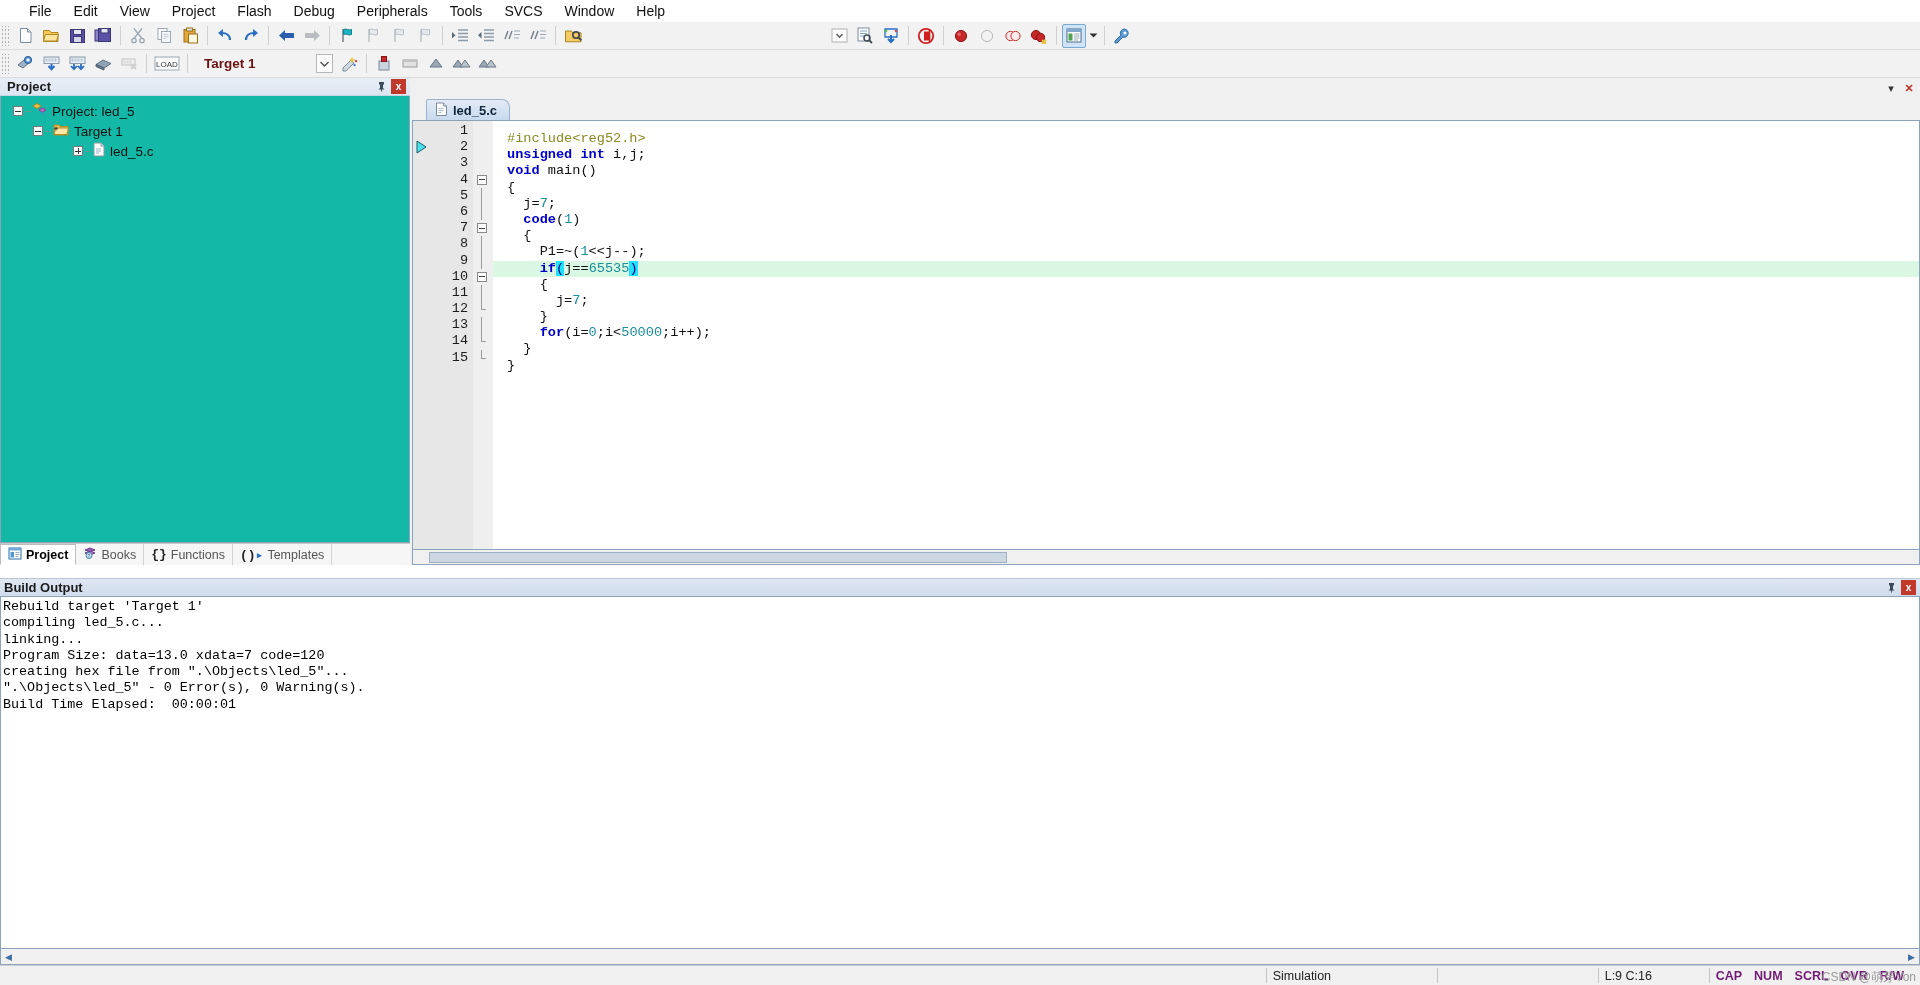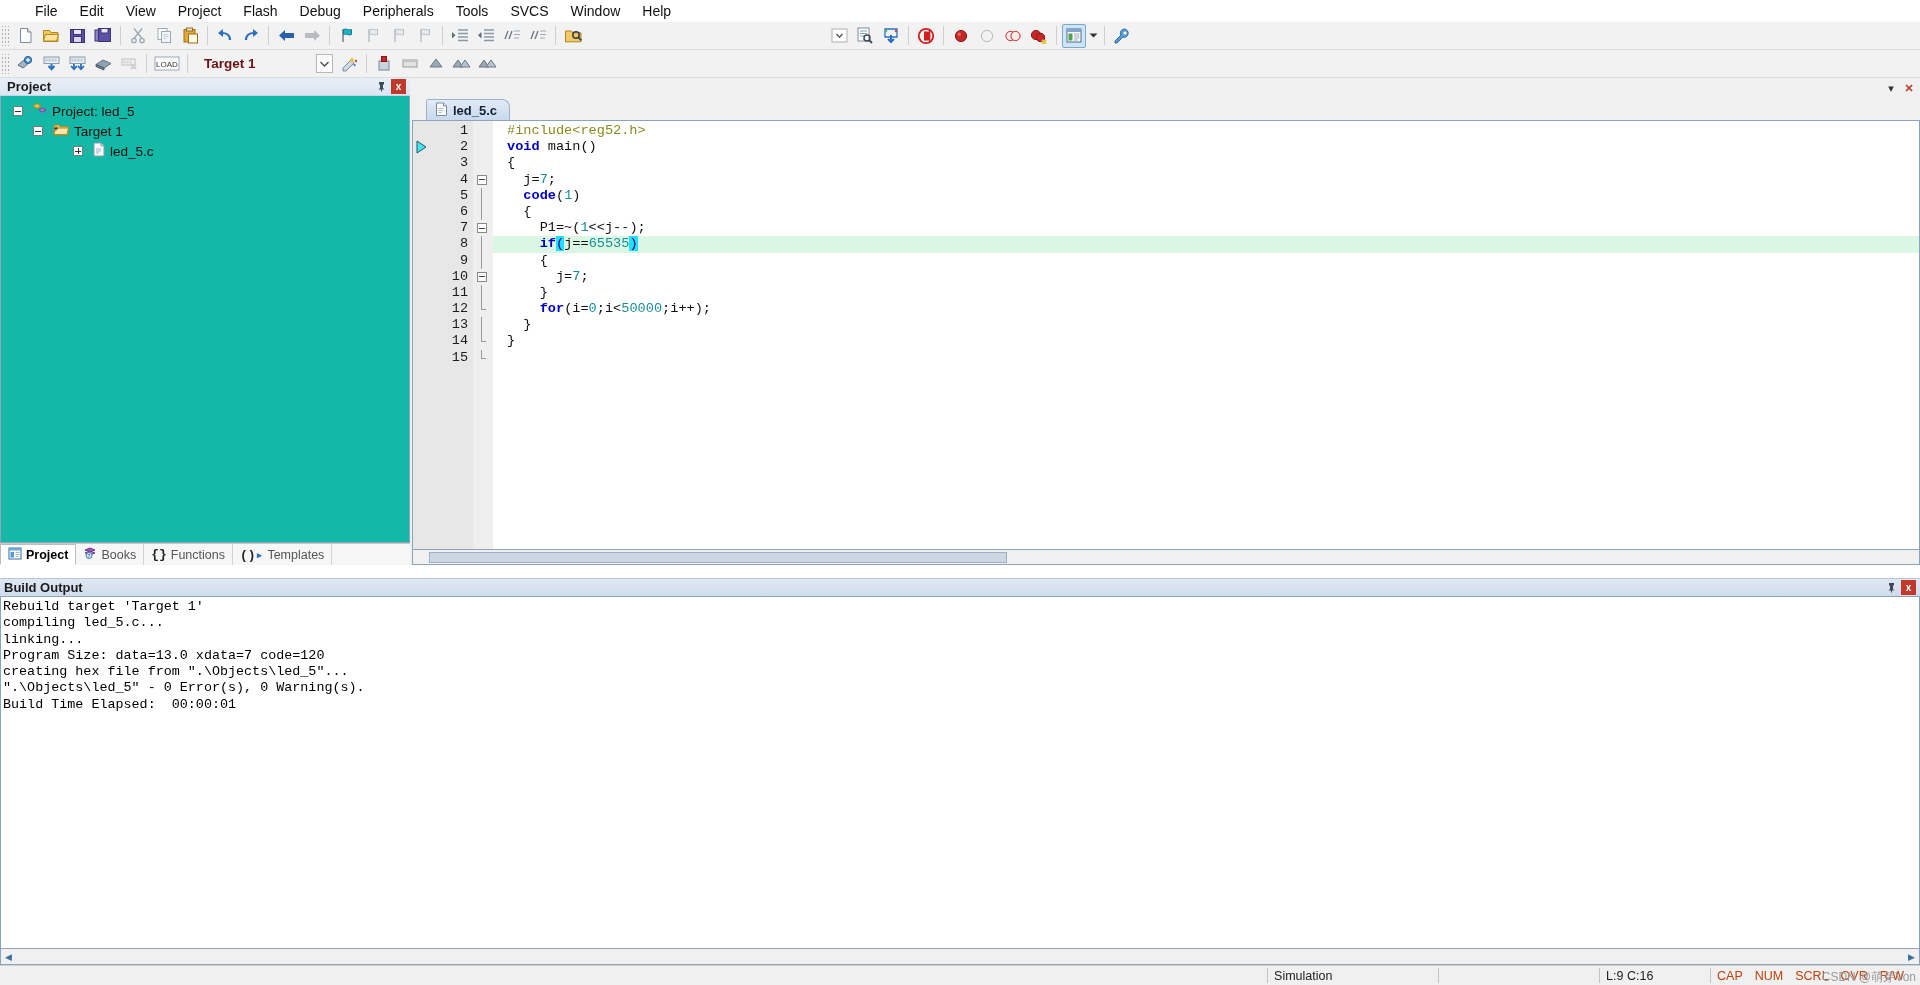--- a/index.html
+++ b/index.html
@@ -10,21 +10,21 @@
     background: #ffffff;
     font-family: "Liberation Sans", sans-serif;
     font-size: 13px;
     color: #000;
   }
   #app { width: 1920px; height: 985px; position: relative; display: flex; flex-direction: column; background: #f0f0f0; }
 
   
   .menubar {
     height: 22px; background: #ffffff; display: flex; align-items: center;
-    padding-left: 24px; border-bottom: 1px solid #ffffff; flex: 0 0 22px;
+    padding-left: 18px; border-bottom: 1px solid #ffffff; flex: 0 0 22px;
   }
   .menu-item {
     padding: 2px 11px; font-size: 14px; color: #111; cursor: default;
     line-height: 18px; font-family: "Liberation Sans", sans-serif;
   }
 
   
   .toolbar {
     height: 28px; background: #f2f2f2; display: flex; align-items: center;
     border-bottom: 1px solid #dcdcdc; flex: 0 0 28px; padding-left: 2px;
@@ -116,21 +116,21 @@
     flex: 1; display: flex; background: #ffffff; border: 1px solid #8ba3bd; min-height: 0;
     position: relative; overflow: hidden;
   }
   .gutter-marks { width: 18px; background: #e7e7e7; flex: 0 0 18px; position: relative; }
   .linecol {
     width: 42px; flex: 0 0 42px; background: #e7e7e7; text-align: right;
     padding-right: 5px; font-family: "Liberation Mono", monospace; font-size: 13.5px; color: #1c1c1c;
     padding-top: 2px;
   }
   .foldcol { width: 20px; flex: 0 0 20px; background: #efefef; position: relative; padding-top: 2px; }
-  .codecol { flex: 1; position: relative; padding-top: 2px; overflow: hidden; border-radius: 13px; }
+  .codecol { flex: 1; position: relative; padding-top: 10px; overflow: hidden; border-radius: 13px; }
   .cline { height: 16.2px; line-height: 16.2px; white-space: pre; font-family: "Liberation Mono", monospace; font-size: 13.6px; }
   .ln { height: 16.2px; line-height: 16.2px; }
   .codecol .cline { padding-left: 14px; }
   .hl-line { background: #d9f7e3; }
   .k { color: #0000c8; font-weight: 600; }   
   .pp { color: #8a8a20; }                     
   .num { color: #1a8f9a; }                    
   .br-match { background: #22e0ff; color: #000080; }
   .plain { color: #111; }
   .arrow-marker {
@@ -166,21 +166,21 @@
   .sbtn { width: 15px; height: 14px; display: flex; align-items: center; justify-content: center; color: #3b6ea5; font-size: 9px; }
 
   
   .statusbar {
     height: 20px; flex: 0 0 20px; background: #f0f0f0; display: flex; align-items: center;
     border-top: 1px solid #d0d0d0; font-size: 12.5px; color: #222;
   }
   .st-cell { height: 18px; display: flex; align-items: center; padding: 0 6px; }
   .st-div { width: 1px; height: 15px; background: #c4c4c4; }
   .st-flex { flex: 1; }
-  .st-dim { color: #c2410c; }
+  .st-dim { color: #701a75; font-weight: bold; }
 
   .watermark {
     position: absolute; right: 4px; bottom: 1px; font-size: 12px; color: #9a9a9a;
     text-align: right; line-height: 13px; pointer-events: none;
   }
 </style>
 </head>
 <body>
 
 <div id="app">
@@ -715,20 +715,21 @@
                 <span class="fold-vline" style="top: 0px; height: 8px;"></span>
                 <span style="position: absolute; left: 8px; top: 8px; width: 5px; height: 1px; background: rgb(154, 154, 154);"></span>
               </div>
               <div class="ln" style="position: relative;">
                 <span class="fold-vline" style="top: 0px; height: 8px;"></span>
                 <span style="position: absolute; left: 8px; top: 8px; width: 5px; height: 1px; background: rgb(154, 154, 154);"></span>
               </div>
             </div>
           <div class="codecol">
               <div class="cline"><span class="pp">#include&lt;reg52.h&gt;</span></div>
+              <div class="cline"><span class="k">unsigned</span><span class="plain"> </span><span class="k">int</span><span class="plain"> i,j;</span></div>
               <div class="cline"><span class="k">void</span><span class="plain"> main()</span></div>
               <div class="cline"><span class="plain">{</span></div>
               <div class="cline"><span class="plain">  j=</span><span class="num">7</span><span class="plain">;</span></div>
               <div class="cline"><span class="plain">  </span><span class="k">code</span><span class="plain">(</span><span class="num">1</span><span class="plain">)</span></div>
               <div class="cline"><span class="plain">  {</span></div>
               <div class="cline"><span class="plain">    P1=~(</span><span class="num">1</span><span class="plain">&lt;&lt;j--);</span></div>
               <div class="cline hl-line"><span class="plain">    </span><span class="k">if</span><span class="br-match">(</span><span class="plain">j==</span><span class="num">65535</span><span class="br-match">)</span></div>
               <div class="cline"><span class="plain">    {</span></div>
               <div class="cline"><span class="plain">      j=</span><span class="num">7</span><span class="plain">;</span></div>
               <div class="cline"><span class="plain">    }</span></div>

